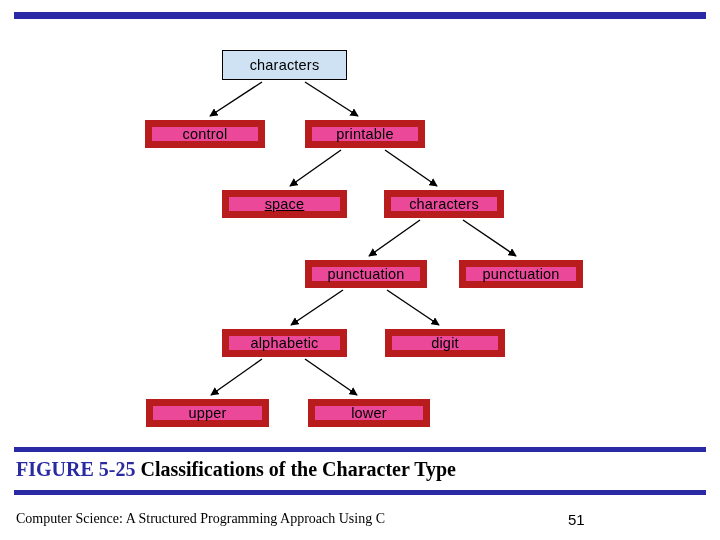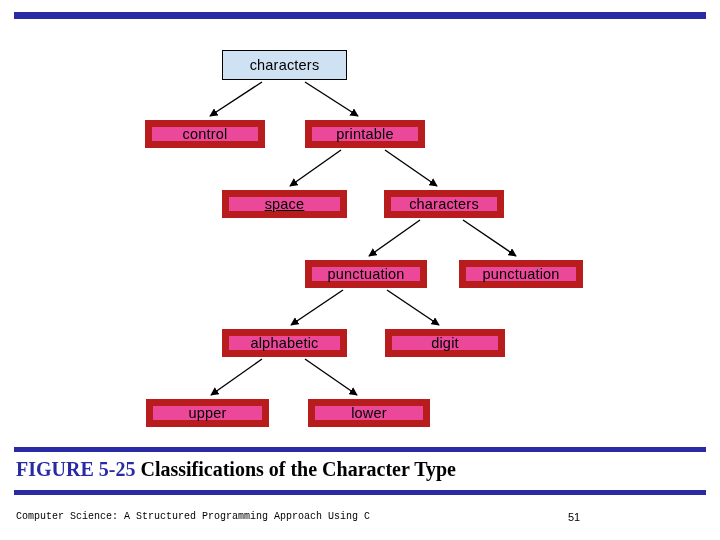--- a/index.html
+++ b/index.html
@@ -72,32 +72,32 @@
     color: #000000;
     white-space: nowrap;
   }
   .caption .fignum {
     color: #2a2aa5;
   }
   .footer-left {
     position: absolute;
     left: 16px;
     top: 511px;
-    font-family: Liberation Mono, monospace;
-    font-size: 10px;
+    font-family: Liberation Serif, serif;
+    font-size: 14px;
     color: #000000;
     white-space: nowrap;
     text-align: right;
   }
   .footer-right {
     position: absolute;
     left: 568px;
     top: 511px;
     font-family: "Liberation Sans", sans-serif;
-    font-size: 11px;
+    font-size: 15px;
     color: #000000;
   }
 </style>
 </head>
 <body>
 
 <div class="page">
 
   <div class="rule top"></div>
 

